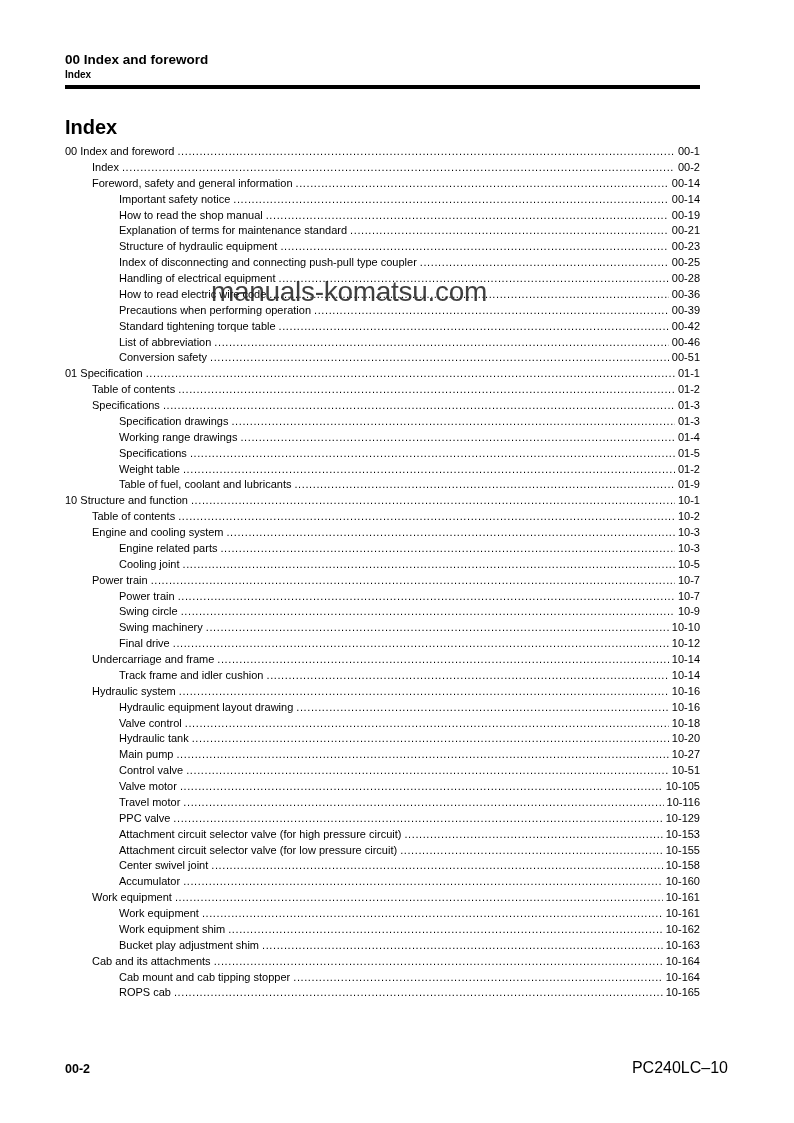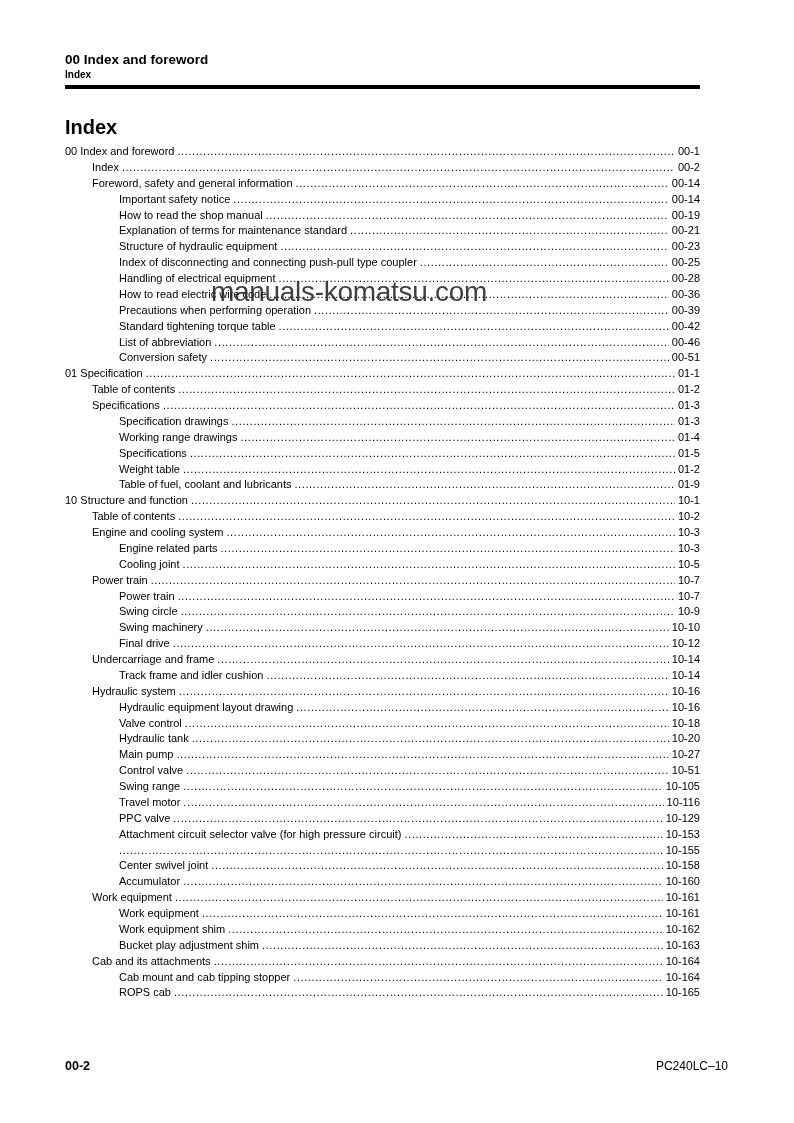--- a/index.html
+++ b/index.html
@@ -57,21 +57,21 @@
     pointer-events: none;
   }
   .page-footer {
     position: absolute;
     left: 65px; right: 66px; top: 1059px;
     display: flex;
     justify-content: space-between;
     align-items: baseline;
   }
   .footer-page-number { font-size: 12.5px; font-weight: bold; }
-  .footer-model { font-size: 12px; font-weight: normal; }
+  .footer-model { font-size: 16px; font-weight: normal; }
 </style>
 </head>
 <body style="background: rgb(255, 255, 255); color: rgb(0, 0, 0);">
 
 <div class="content">
   <header>
     <div class="hdr-line1">00 Index and foreword</div>
     <div class="hdr-line2">Index</div>
     <div class="hdr-rule"></div>
   </header>
@@ -314,21 +314,21 @@
     <span class="toc-page">10-27</span>
   </div>
 
   <div class="toc-row lvl2">
     <span class="toc-label">Control valve</span>
     <span class="toc-dots"></span>
     <span class="toc-page">10-51</span>
   </div>
 
   <div class="toc-row lvl2">
-    <span class="toc-label">Swing range</span>
+    <span class="toc-label">Valve motor</span>
     <span class="toc-dots"></span>
     <span class="toc-page">10-105</span>
   </div>
 
   <div class="toc-row lvl2">
     <span class="toc-label">Travel motor</span>
     <span class="toc-dots"></span>
     <span class="toc-page">10-116</span>
   </div>
 
@@ -339,20 +339,21 @@
   </div>
 
 
   <div class="toc-row lvl2">
     <span class="toc-label">Attachment circuit selector valve (for high pressure circuit)</span>
     <span class="toc-dots"></span>
     <span class="toc-page">10-153</span>
   </div>
 
   <div class="toc-row lvl2">
+    <span class="toc-label">Attachment circuit selector valve (for low pressure circuit)</span>
     <span class="toc-dots"></span>
     <span class="toc-page">10-155</span>
   </div>
 
   <div class="toc-row lvl2">
     <span class="toc-label">Center swivel joint</span>
     <span class="toc-dots"></span>
     <span class="toc-page">10-158</span>
   </div>
 

